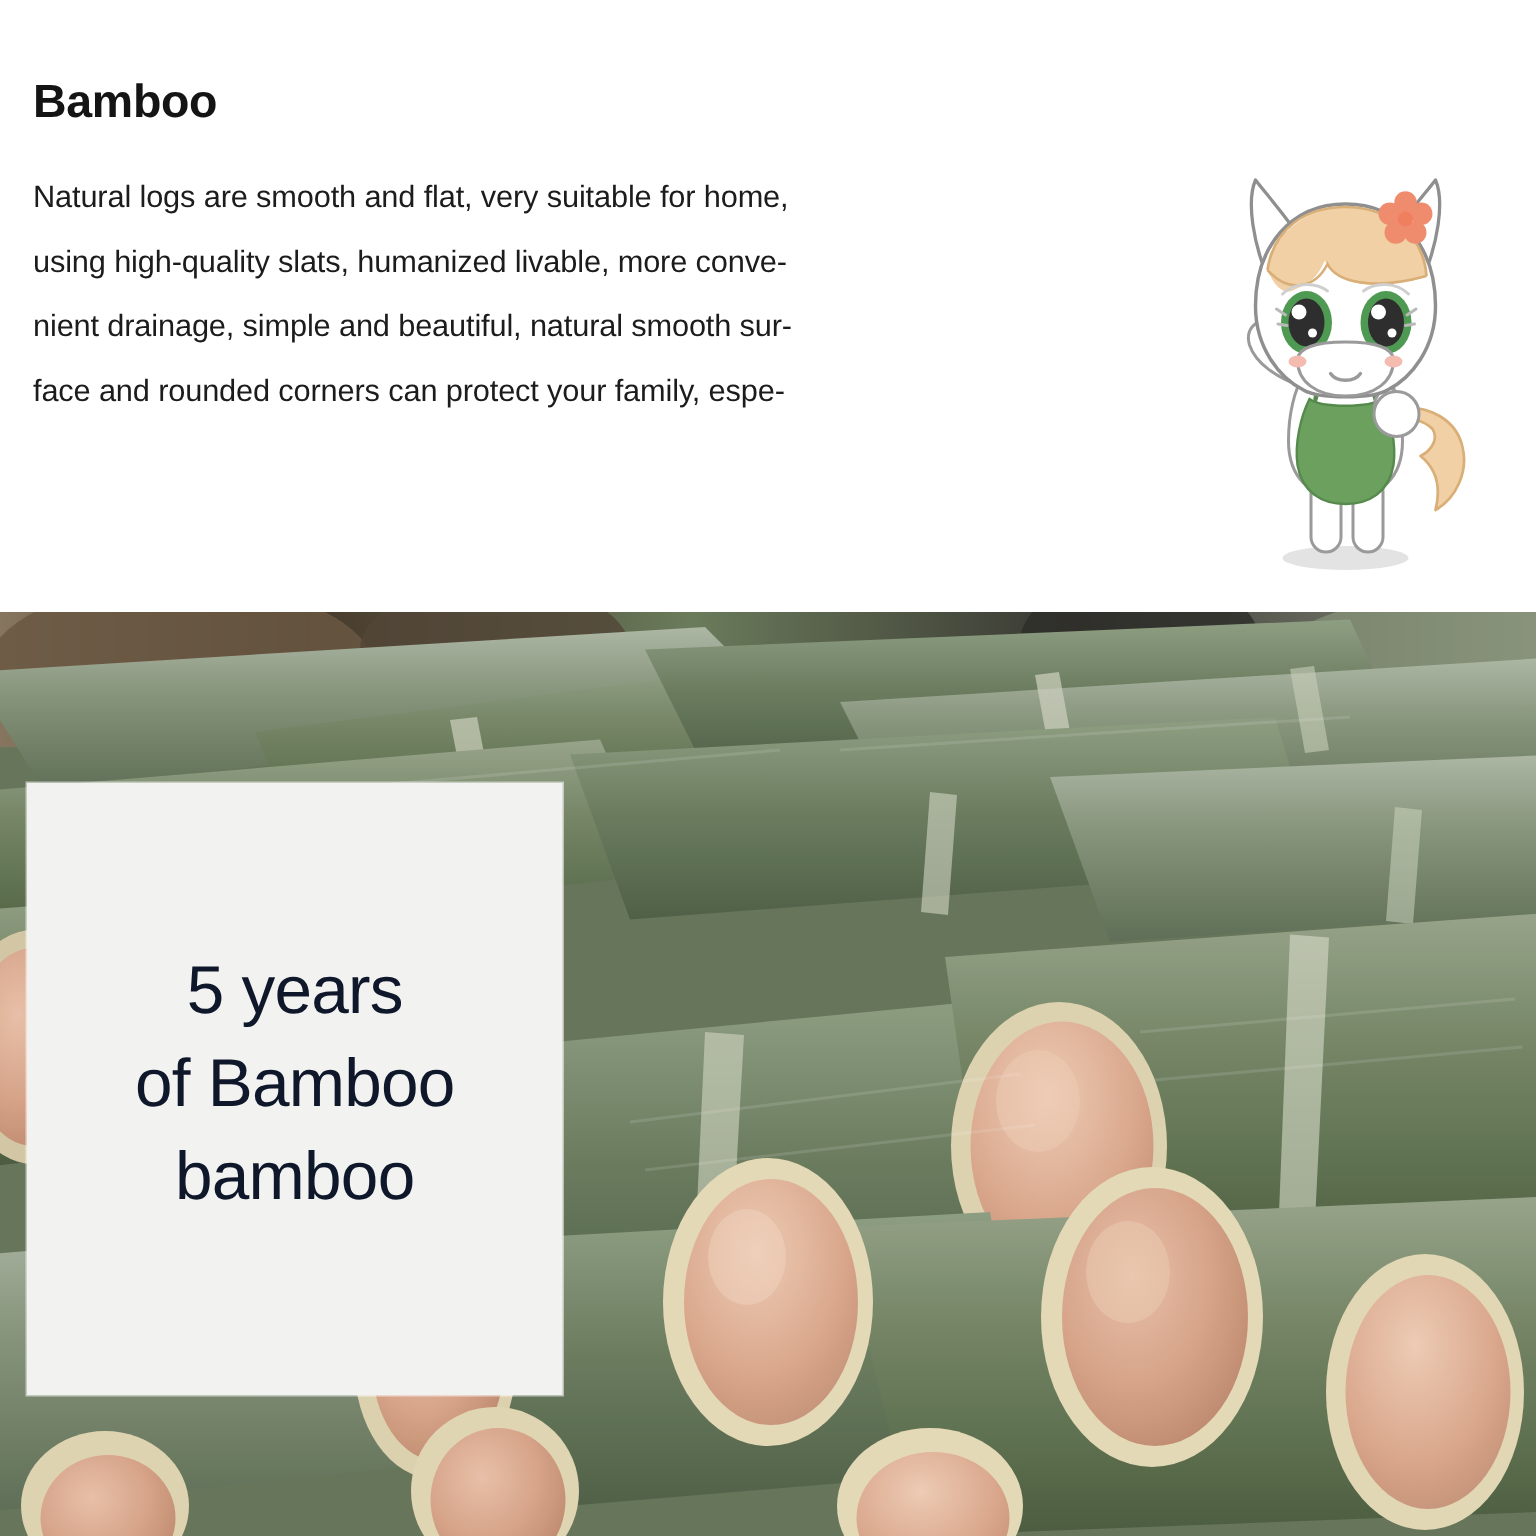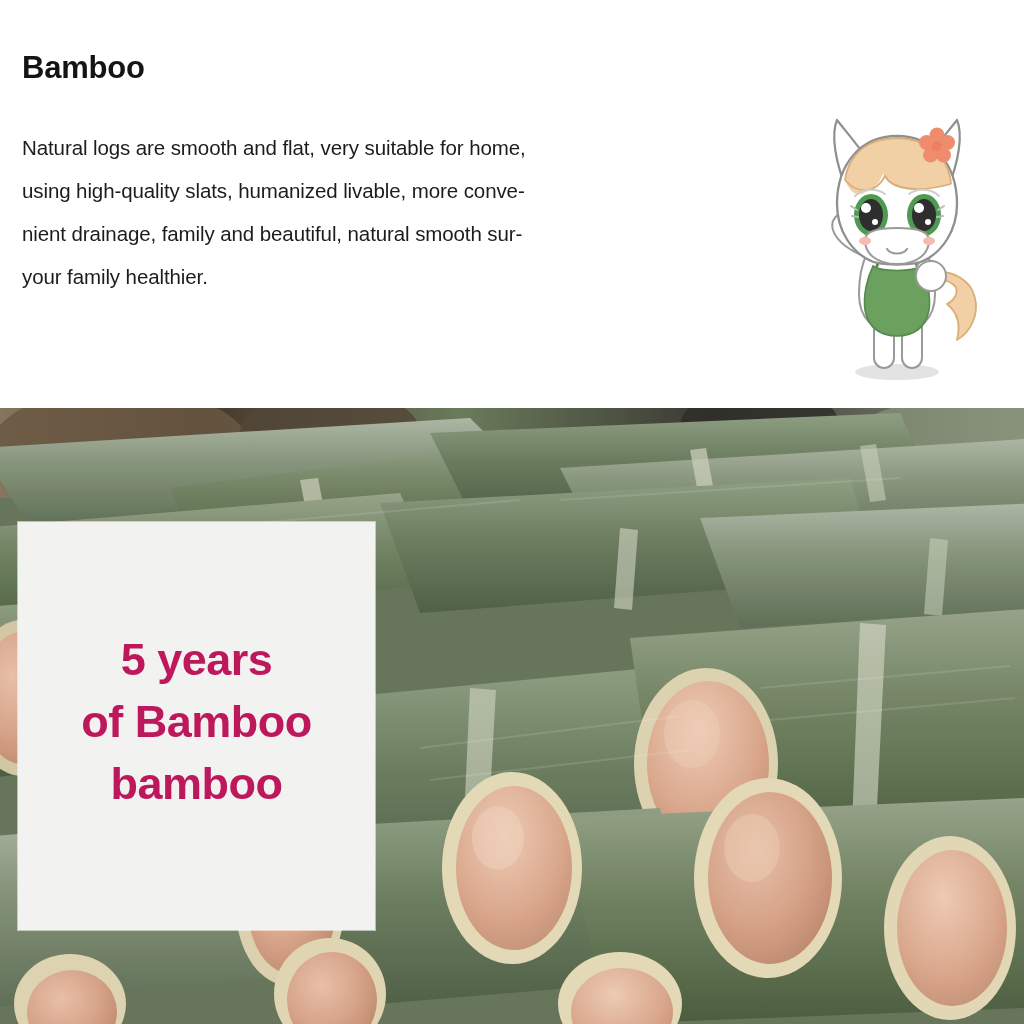--- a/index.html
+++ b/index.html
@@ -15,21 +15,21 @@
   .text-section {
     position:absolute; left:0; top:0; width:1024px; height:408px;
     background:#ffffff;
   }
   .heading {
     position:absolute; left:22px; top:50px;
     font-size:31px; font-weight:bold; color:#141414;
     letter-spacing:-0.2px;
   }
   .body-copy {
-    position:absolute; left:22px; top:126px; width:700px;
+    position:absolute; left:22px; top:110px; width:700px;
     font-size:20.5px; line-height:43px; color:#1c1c1c;
     font-weight:400; letter-spacing:-0.1px;
   }
   .body-copy p { margin:0; white-space:nowrap; }
 
   
   .mascot-wrap {
     position:absolute; left:785px; top:100px; width:225px; height:290px;
   }
   .mascot-wrap svg { display:block; width:100%; height:100%; }
@@ -45,43 +45,43 @@
   
   .callout-card {
     position:absolute; left:18px; top:522px;
     width:357px; height:408px;
     background:#f2f2f0;
     box-shadow:0 0 0 1px rgba(255,255,255,0.55);
     display:flex; align-items:center; justify-content:center;
   }
   .callout-text {
     text-align:center;
-    color:#be185d;
-    font-weight:bold;
+    color:#0f172a;
+    font-weight:normal;
     font-size:45px;
     line-height:62px;
     letter-spacing:-0.5px;
     padding-bottom:8px;
   }
   .callout-text span { display:block; white-space:nowrap; }
 </style>
 </head>
 <body>
 
 <div class="page">
 
   <div class="text-section">
 
     <div class="heading">Bamboo</div>
 
     <div class="body-copy">
       <p>Natural logs are smooth and flat, very suitable for home,</p>
       <p>using high-quality slats, humanized livable, more conve-</p>
-      <p>nient drainage, family and beautiful, natural smooth sur-</p>
-      <p>your family healthier.</p>
+      <p>nient drainage, simple and beautiful, natural smooth sur-</p>
+      <p>face and rounded corners can protect your family, espe-</p>
     </div>
 
     <div class="mascot-wrap">
       <svg viewBox="0 0 225 290" xmlns="http://www.w3.org/2000/svg">
         <defs>
           <clipPath id="maneClip">
             <ellipse cx="112" cy="100" rx="58" ry="62"></ellipse>
           </clipPath>
         </defs>
 

